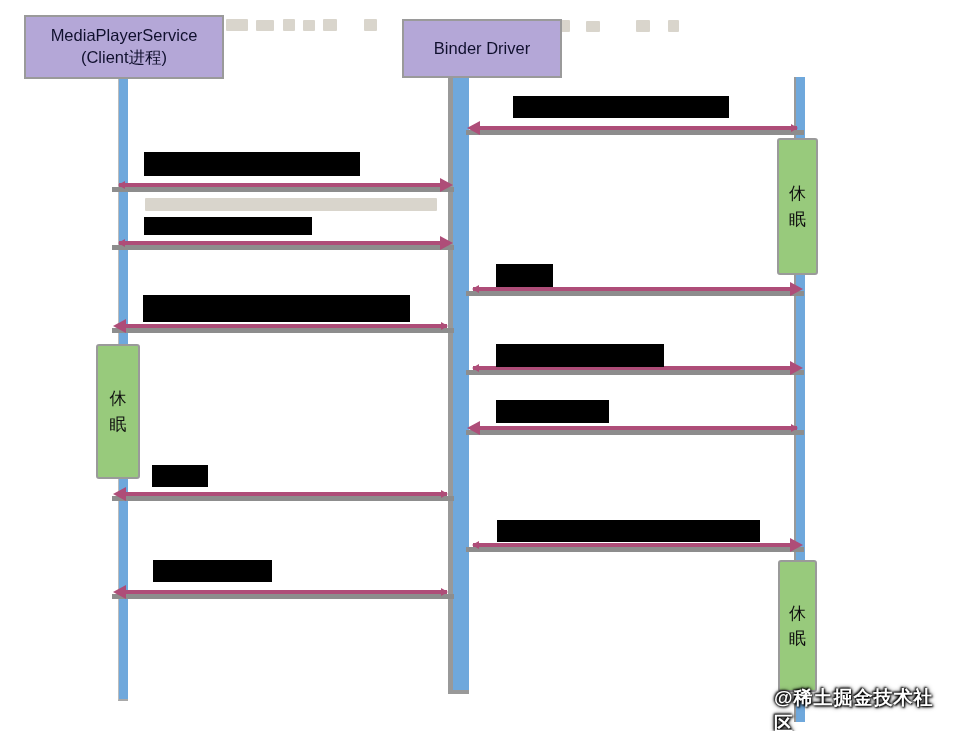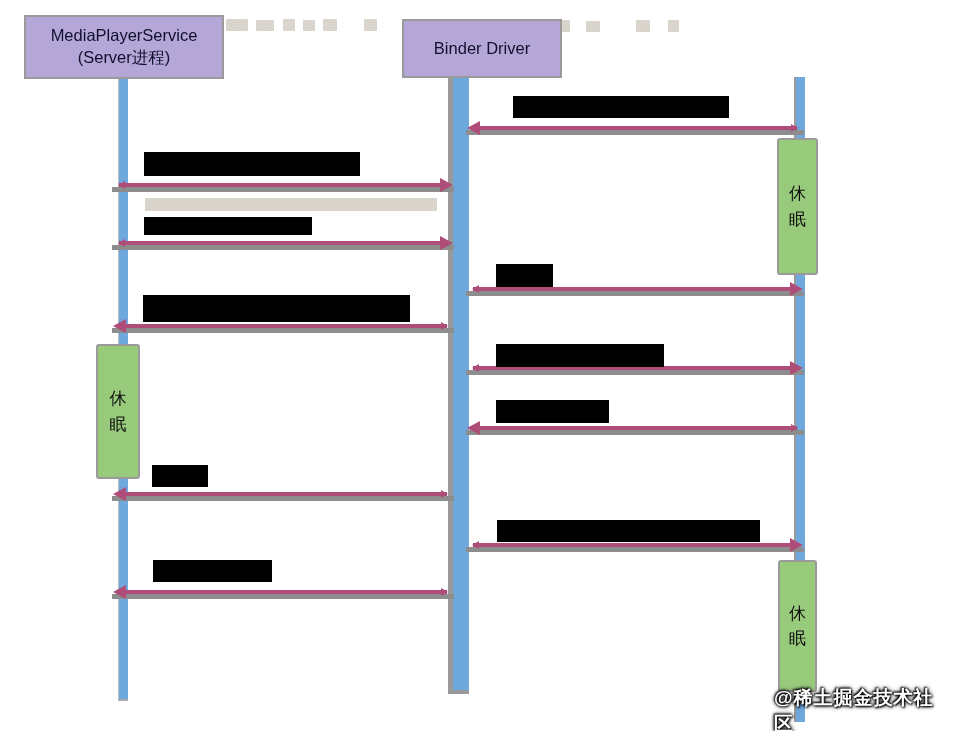--- a/index.html
+++ b/index.html
@@ -50,21 +50,21 @@
     padding-left:13px;
   }
 </style>
 </head>
 <body>
 
 <div class="stage">
 
   <div class="actor a-mps">
     <div>MediaPlayerService</div>
-    <div>(Server进程)</div>
+    <div>(Client进程)</div>
   </div>
   <div class="actor a-bd">
     <div>Binder Driver</div>
     <div></div>
   </div>
 
   <div class="lifeline ll-mps"></div>
   <div class="lifeline ll-bd"></div>
   <div class="lifeline ll-sm"></div>
 

